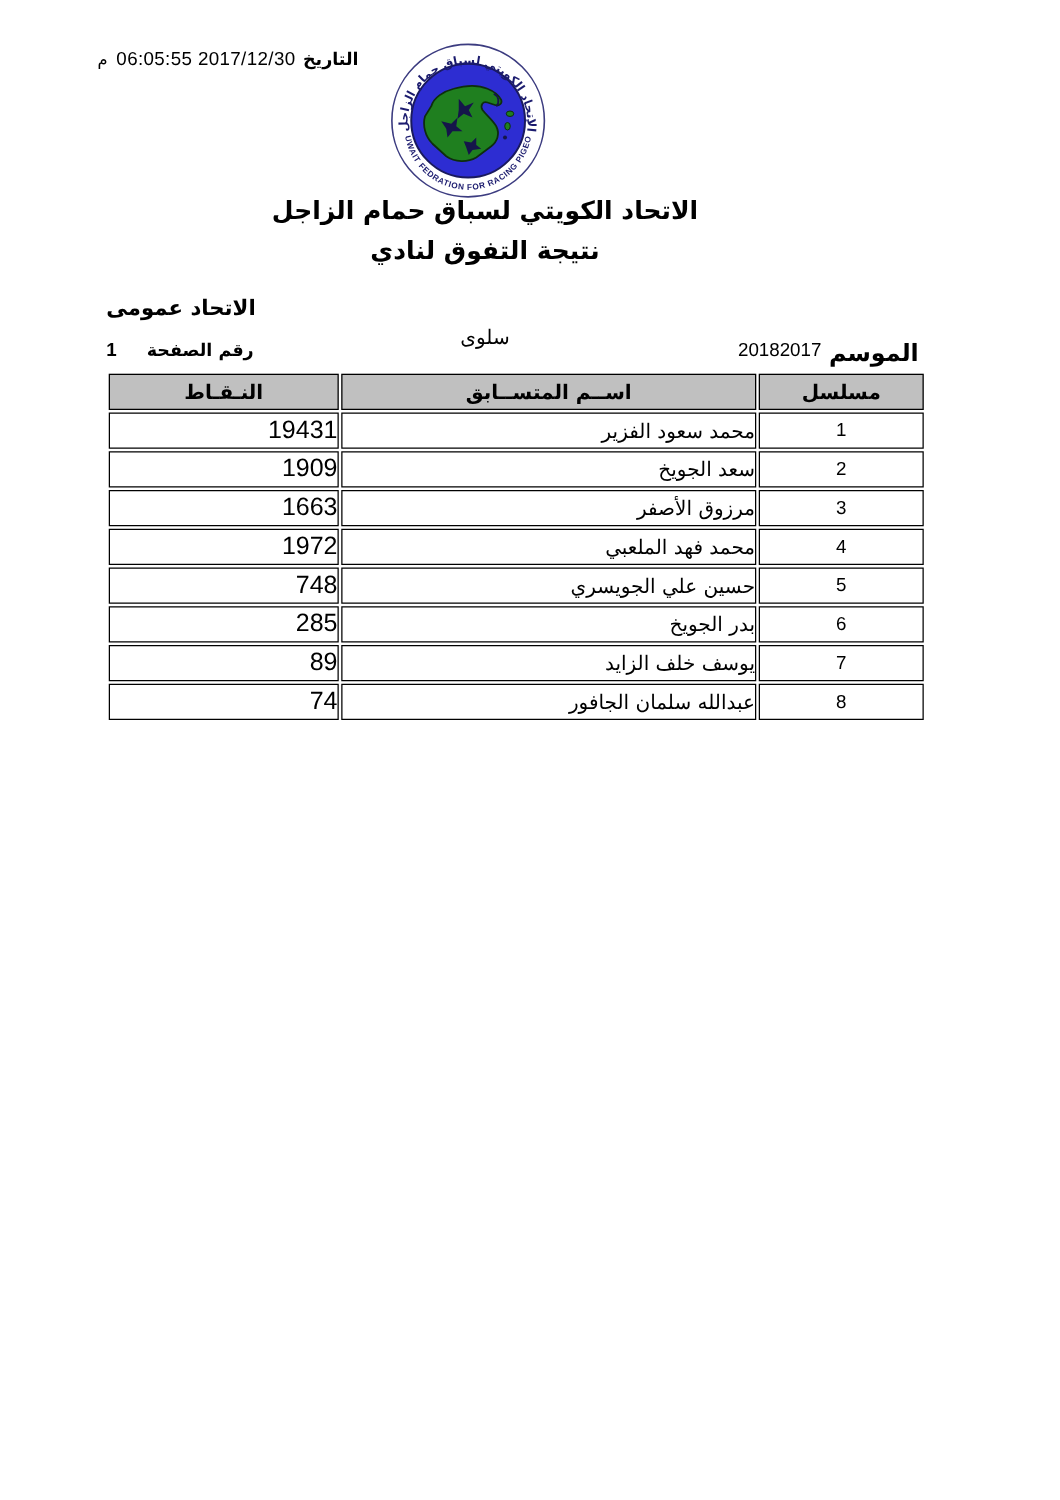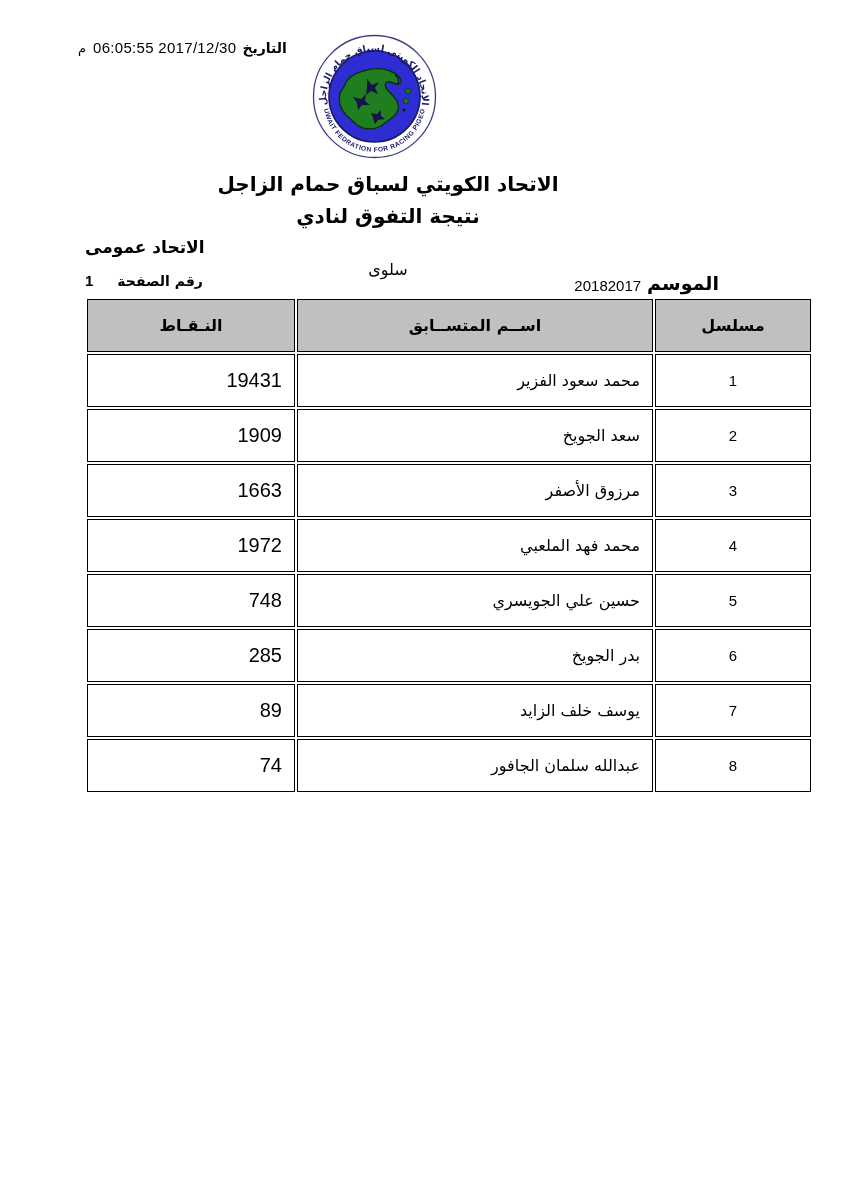--- a/index.html
+++ b/index.html
@@ -8,42 +8,42 @@
     font-family:"DejaVu Sans",sans-serif;color:#000;
   }
   
   .date-line{position:absolute;left:78px;top:39px;display:flex;align-items:baseline;}
   .meridiem{font-size:13px;}
   .datetime{font-size:15px;font-family:"Liberation Sans",sans-serif;margin-left:7px;letter-spacing:.3px;}
   .date-label{font-size:14px;font-weight:bold;margin-left:6px;}
   
   .logo{position:absolute;left:311px;top:33px;width:127px;height:127px;}
   
-  .title-block{position:absolute;left:58px;top:168px;width:660px;text-align:center;}
+  .title-block{position:absolute;left:58px;top:152px;width:660px;text-align:center;}
   .doc-title{font-size:20px;font-weight:bold;line-height:32px;}
   .doc-subtitle{font-size:20px;font-weight:bold;line-height:33px;}
   .scope-label{position:absolute;left:85px;top:237px;font-size:17px;font-weight:bold;direction:rtl;}
   .club-name{position:absolute;left:58px;top:240px;width:660px;text-align:center;font-size:16px;direction:rtl;margin-top:20px;}
   
   .season-line{position:absolute;left:85px;top:272px;width:650px;height:24px;}
   .page-group{position:absolute;left:0;top:0;display:flex;align-items:baseline;}
   .page-number{font-size:15px;font-weight:bold;font-family:"Liberation Sans",sans-serif;}
   .page-label{font-size:14px;font-weight:bold;margin-left:24px;direction:rtl;}
-  .season-group{position:absolute;right:16px;top:0;display:flex;align-items:flex-end;}
+  .season-group{position:absolute;right:0;top:0;display:flex;align-items:flex-start;}
   .season-value{font-size:15px;font-family:"Liberation Sans",sans-serif;}
   .season-label{font-size:19px;font-weight:bold;margin-left:6px;direction:rtl;}
   
   table.results{
     position:absolute;left:85px;top:297px;
     border-collapse:separate;border-spacing:2px;direction:rtl;
     table-layout:fixed;
   }
   table.results th,table.results td{
     border:1px solid #000;height:27px;vertical-align:middle;
-    padding:12px;box-sizing:content-box;overflow:hidden;white-space:nowrap;
+    padding:0;box-sizing:content-box;overflow:hidden;white-space:nowrap;
   }
   table.results th{background:#c0c0c0;font-weight:bold;font-size:16px;text-align:center;}
   .col-serial{width:130px;}
   .col-name{width:330px;}
   .col-points{width:182px;}
   td.serial-cell{text-align:center;font-family:"Liberation Sans",sans-serif;font-size:15px;}
   td.name-cell{text-align:right;padding-right:9px;font-size:16px;direction:rtl;}
   td.points-cell{text-align:right;padding-right:28px;font-family:"Liberation Sans",sans-serif;font-size:20px;direction:ltr;}
 </style>
 </head>

